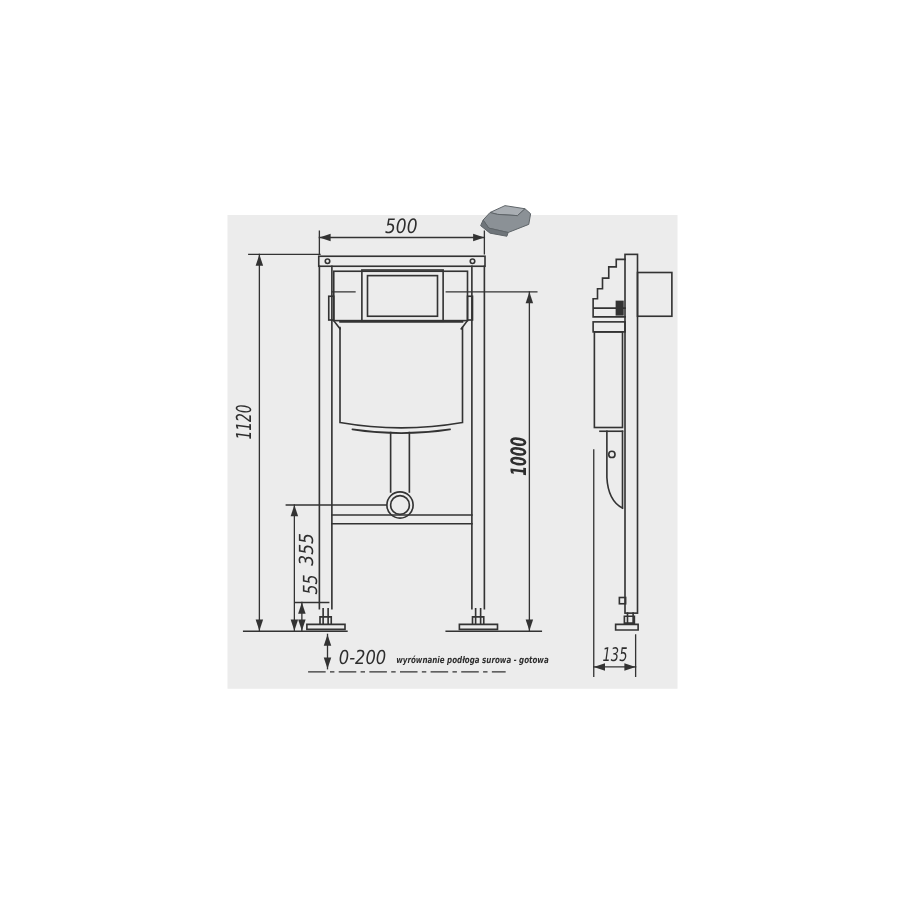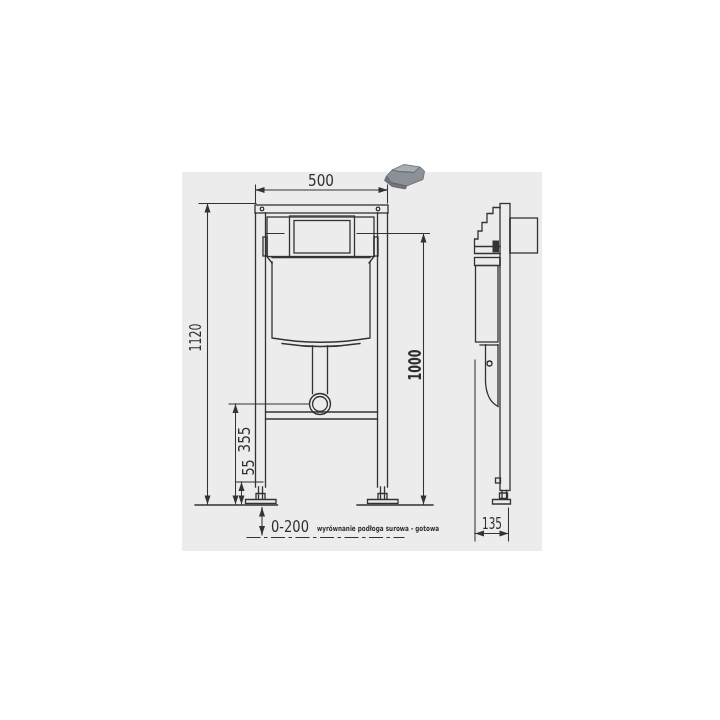--- a/index.html
+++ b/index.html
@@ -1,16 +1,16 @@
 <!DOCTYPE html>
 <html><head>
 <meta charset="utf-8">
 <style>
   html,body{margin:0;padding:0;background:#ffffff;width:720px;height:720px;overflow:hidden;}
-  .stage{position:relative;width:720px;height:628px;}
+  .stage{position:relative;width:720px;height:628px;font-style:italic;}
   svg{display:block;}
   text{font-family:"DejaVu Sans","Liberation Sans",sans-serif;stroke:none;}
   .l{fill:none;stroke-width:1.3;stroke-linecap:square;}
   .d{fill:none;stroke-width:1.05;stroke-linecap:square;}
   .dashdot{stroke-dasharray:13 4.5 2.5 4.5;}
 </style>
 </head>
 <body>
 
 <div class="stage">

